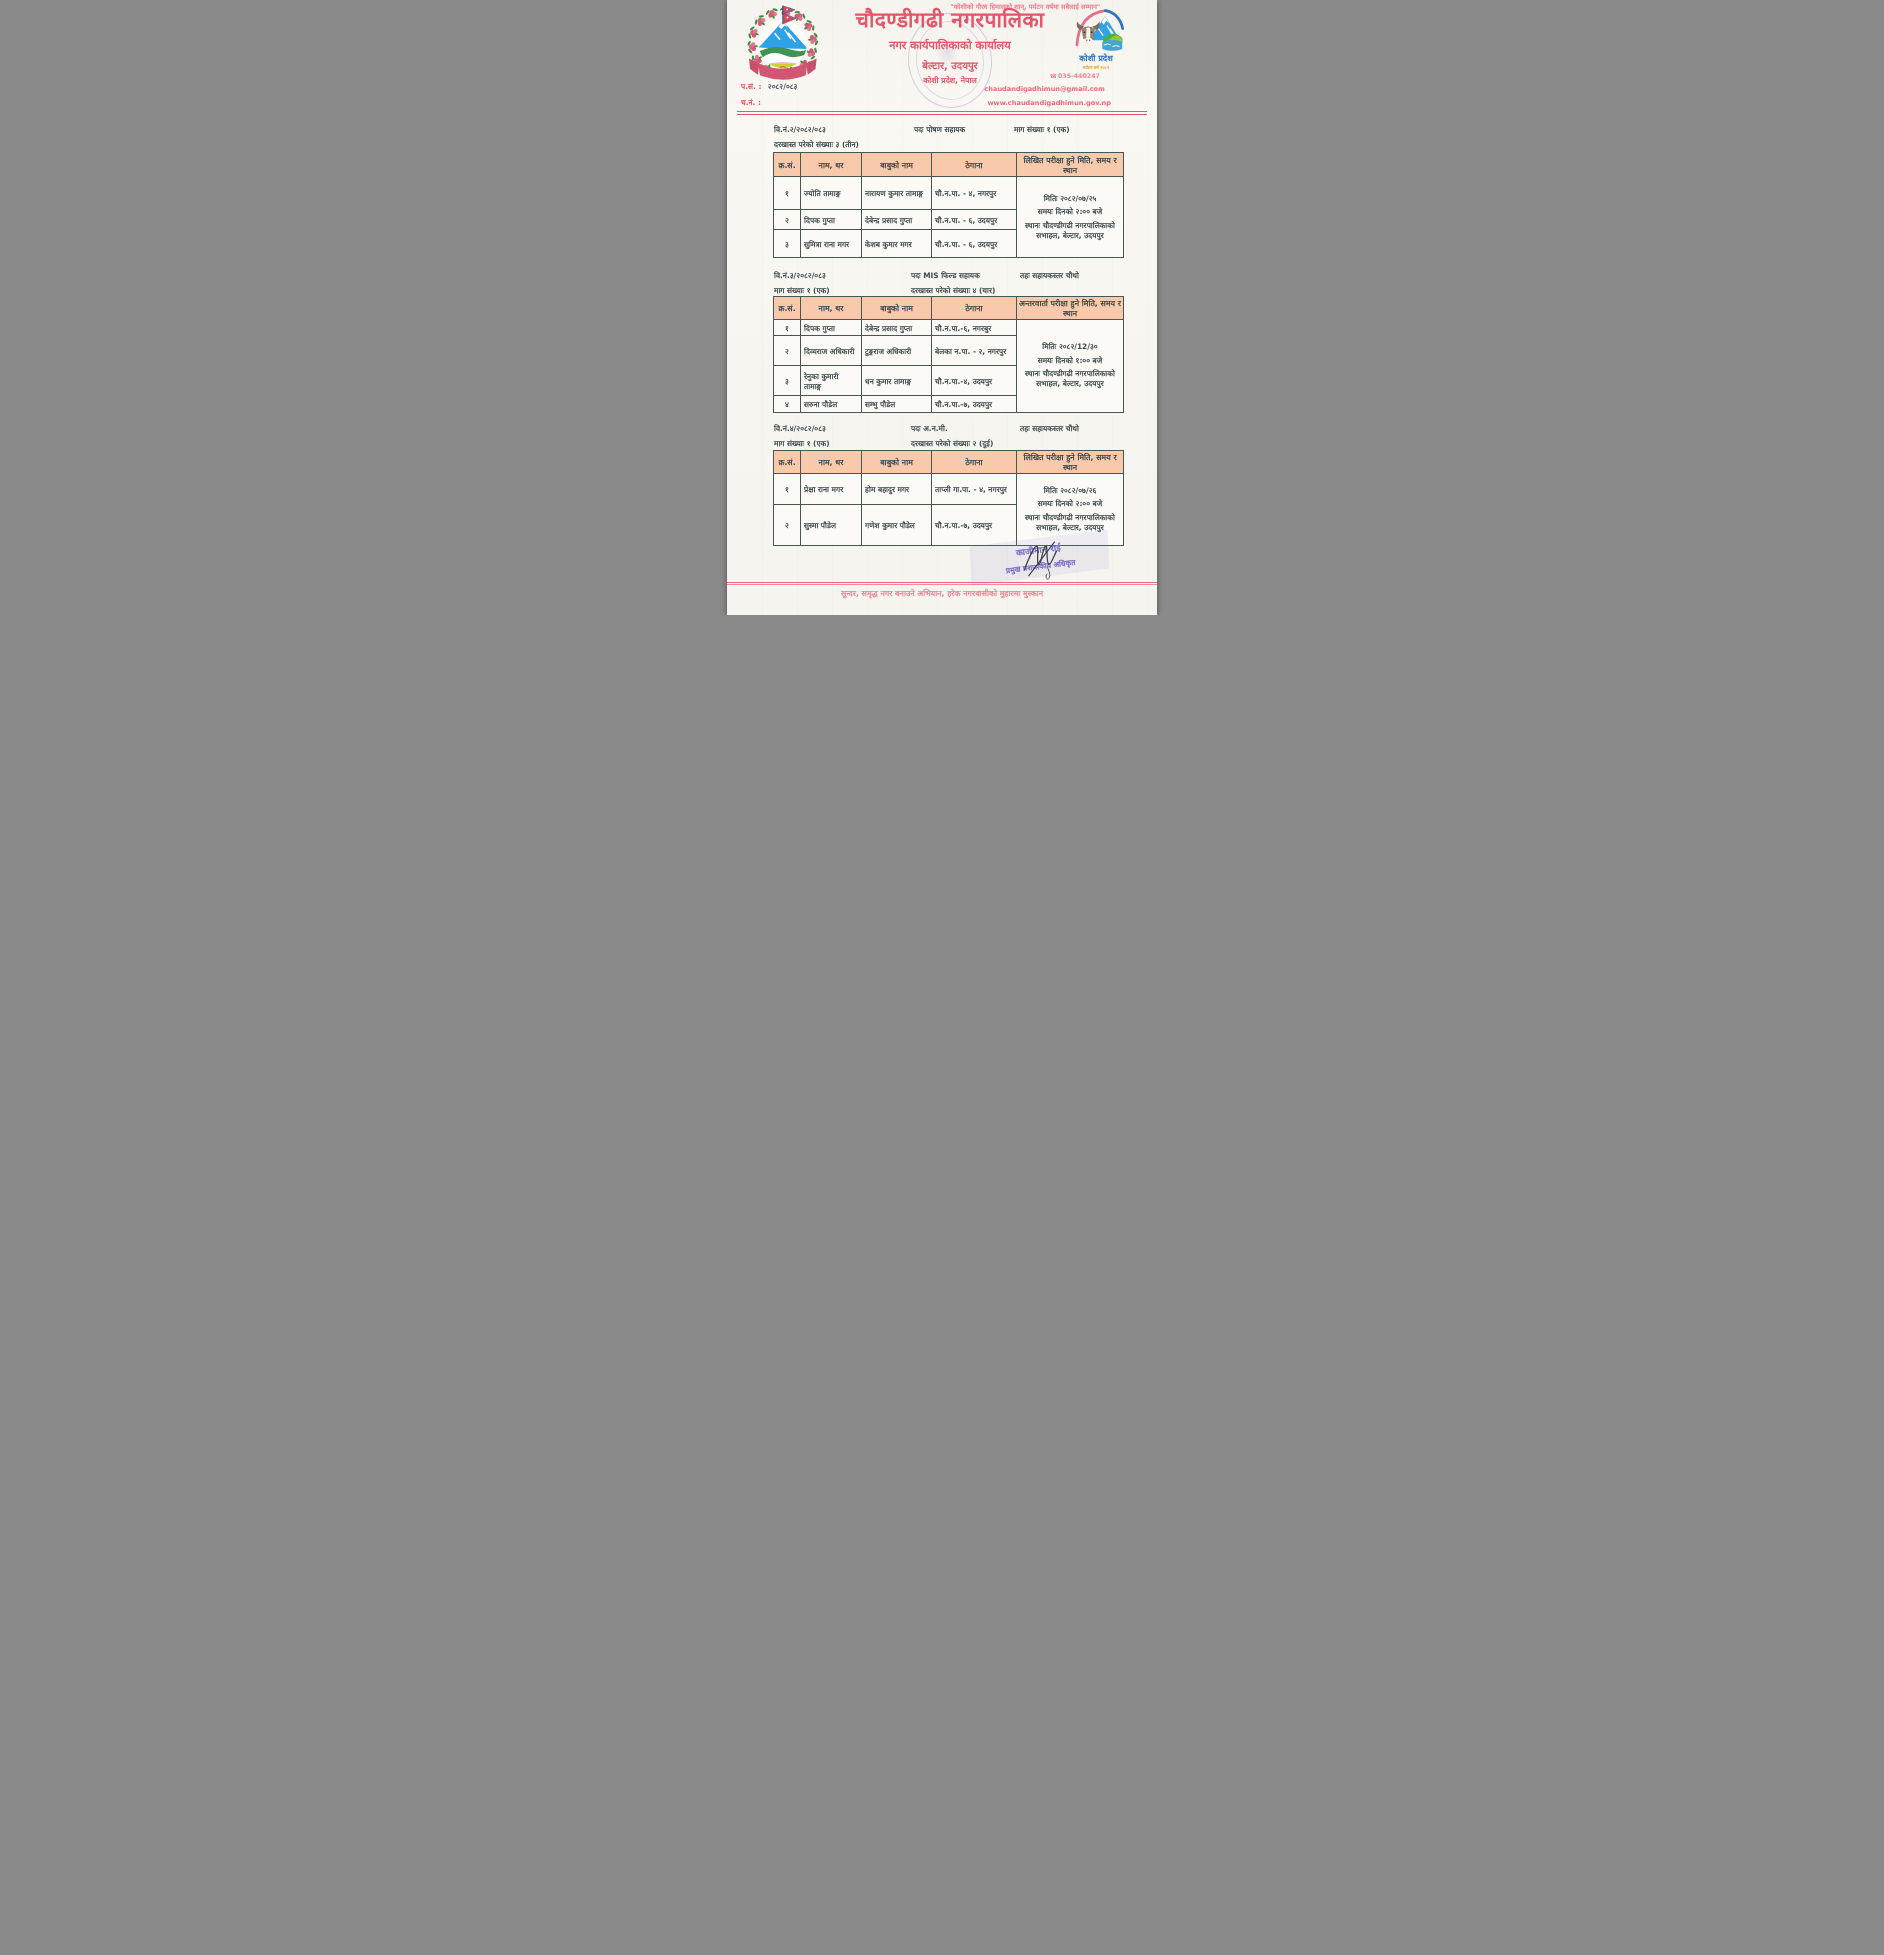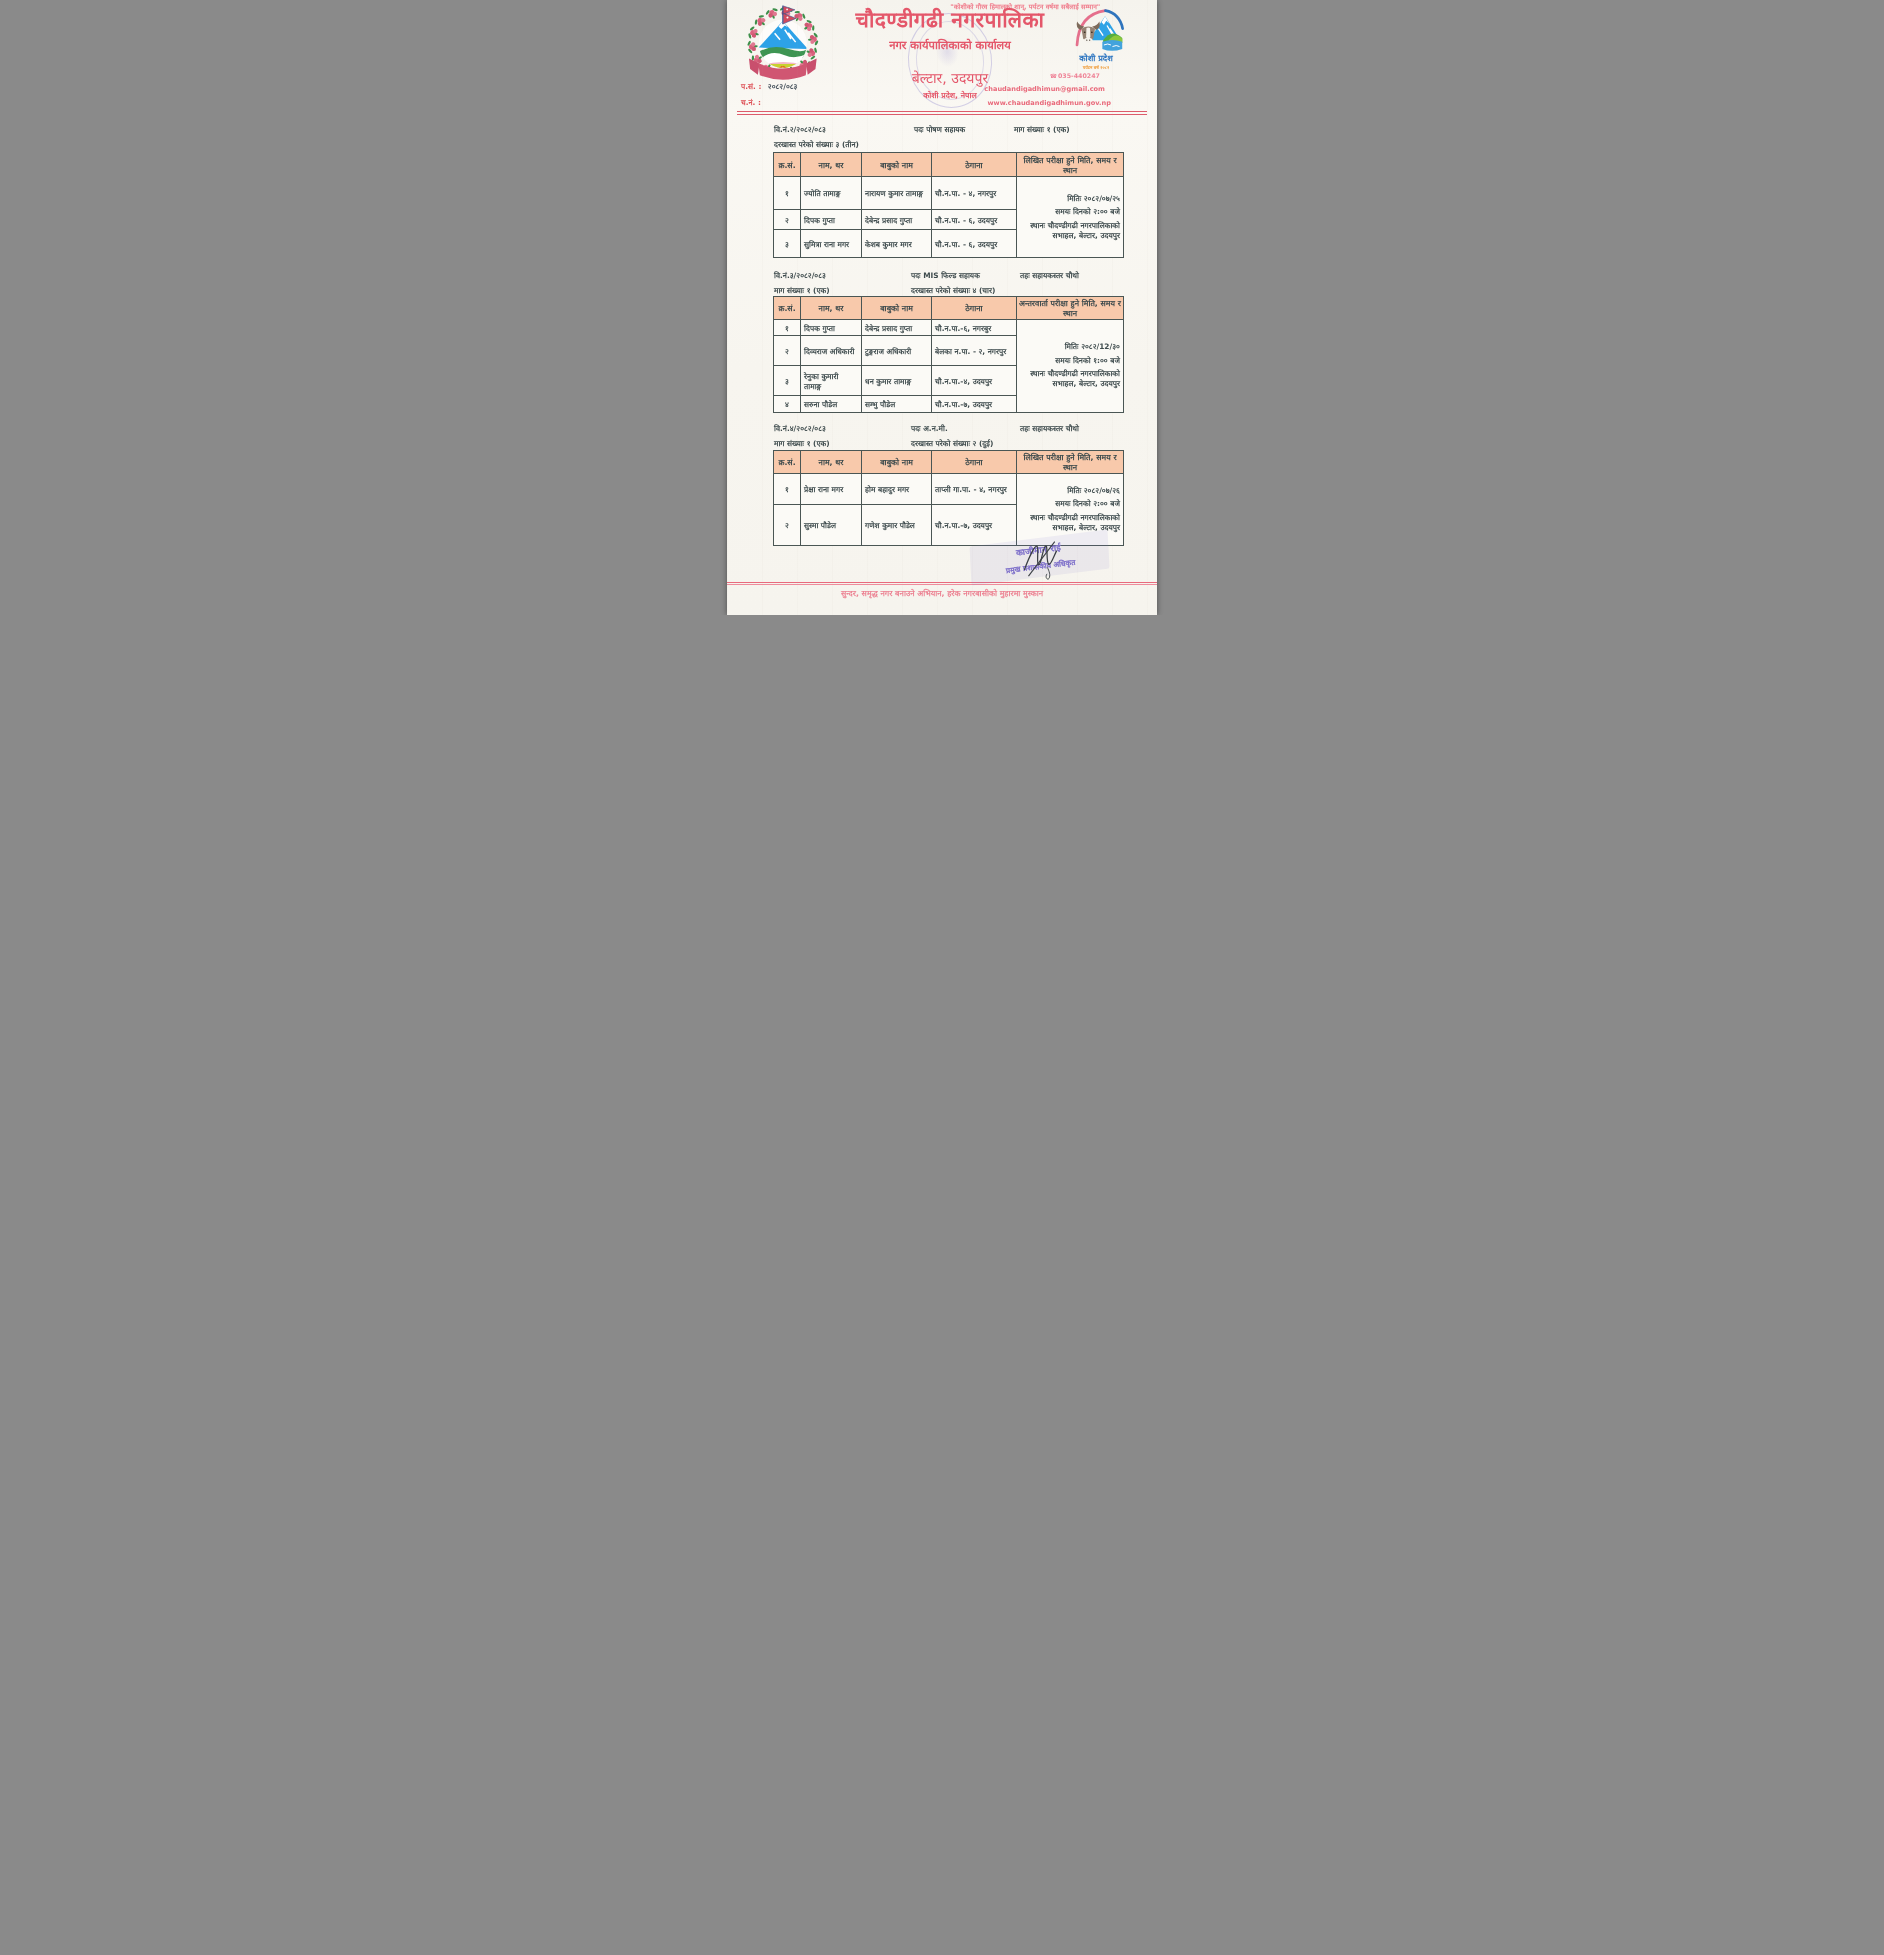--- a/index.html
+++ b/index.html
@@ -11,21 +11,21 @@
   }
   .page::after{content:"";position:absolute;inset:0;pointer-events:none;
     background:repeating-linear-gradient(90deg,rgba(175,165,150,.045) 0 0.8px,transparent 0.8px 35px);}
   .abs{position:absolute;}
   
   .slogan{top:2.3px;left:172px;right:5.5px;text-align:center;font-size:6.6px;font-weight:700;color:#f0808f;}
   .emblem{left:14px;top:3.9px;}
   .title-block{left:92px;top:9.4px;width:262px;text-align:center;z-index:3;}
   .title{font-size:21px;line-height:1.05;font-weight:800;color:#e4576a;letter-spacing:0.4px;}
   .subtitle{margin-top:5.5px;font-size:11.3px;font-weight:800;color:#e4576a;}
-  .place{margin-top:16px;font-size:14px;font-weight:400;color:#e4576a;}
+  .place{margin-top:6px;font-size:10px;font-weight:700;color:#e4576a;}
   .province{margin-top:3.1px;font-size:7.8px;font-weight:800;color:#e4576a;}
   .seal{left:181px;top:13.3px;width:82px;height:93px;border:1.2px solid rgba(124,112,198,.30);
         border-radius:50%;transform:rotate(-8deg);z-index:2;}
   .seal::before{content:"";position:absolute;inset:6.6px;border:0.8px solid rgba(124,112,198,.22);border-radius:50%;}
   .seal::after{content:"";position:absolute;left:34%;top:24%;width:23.5px;height:31px;
         background:radial-gradient(ellipse at center,rgba(124,112,198,.18),rgba(124,112,198,0) 70%);}
   .koshi-logo{right:24px;top:5.5px;width:74px;text-align:center;}
   .koshi-name{font-size:8.2px;font-weight:800;color:#2b74c0;margin-top:-0.8px;}
   .koshi-sub{font-size:4.3px;font-weight:700;color:#ef9730;margin-top:0.8px;}
   .phone{right:57px;top:72px;font-size:6.3px;font-weight:800;color:#ef8598;}
@@ -40,21 +40,21 @@
   
   .meta{position:absolute;font-size:7.4px;font-weight:700;color:#3e4b4d;white-space:nowrap;}
   
   table.roster{position:absolute;left:46px;width:350px;border-collapse:collapse;table-layout:fixed;
     background:#fbfaf6;z-index:1;}
   table.roster th,table.roster td{border:0.8px solid #4a5654;overflow:hidden;}
   table.roster th{background:#f8c9ab;font-size:7.8px;font-weight:800;color:#3e4b4d;padding:0.8px 1.6px;}
   table.roster td{font-size:7.4px;font-weight:700;color:#3f4c4e;padding:0.8px 3.1px;vertical-align:middle;}
   td.sn{text-align:center;padding:0.8px 0.8px;}
   td.exam{text-align:center;padding:1.6px 3.9px;}
-  td.exam div{margin:3.5px 0;line-height:1.35;text-align:right;}
+  td.exam div{margin:3.5px 0;line-height:1.35;}
   .t1{top:152px;} .t2{top:296px;} .t3{top:450px;}
   
   .stamp{left:246px;top:544px;width:133px;transform:rotate(-7deg);text-align:center;
     color:#8173cb;z-index:5;}
   .stamp::before{content:"";position:absolute;inset:-6.3px -3.1px;background:rgba(128,114,202,.10);
     transform:skew(-4deg);border-radius:2.3px;}
   .stamp .l1{position:relative;font-size:8.6px;font-weight:800;letter-spacing:0.4px;text-shadow:0 0 0.4px rgba(129,115,203,.55);}
   .stamp .l2{position:relative;font-size:7.4px;font-weight:800;margin-top:4.7px;text-shadow:0 0 0.4px rgba(129,115,203,.55);}
   .sig{left:291px;top:535px;width:59px;height:49px;z-index:6;transform:rotate(2deg);}
   

